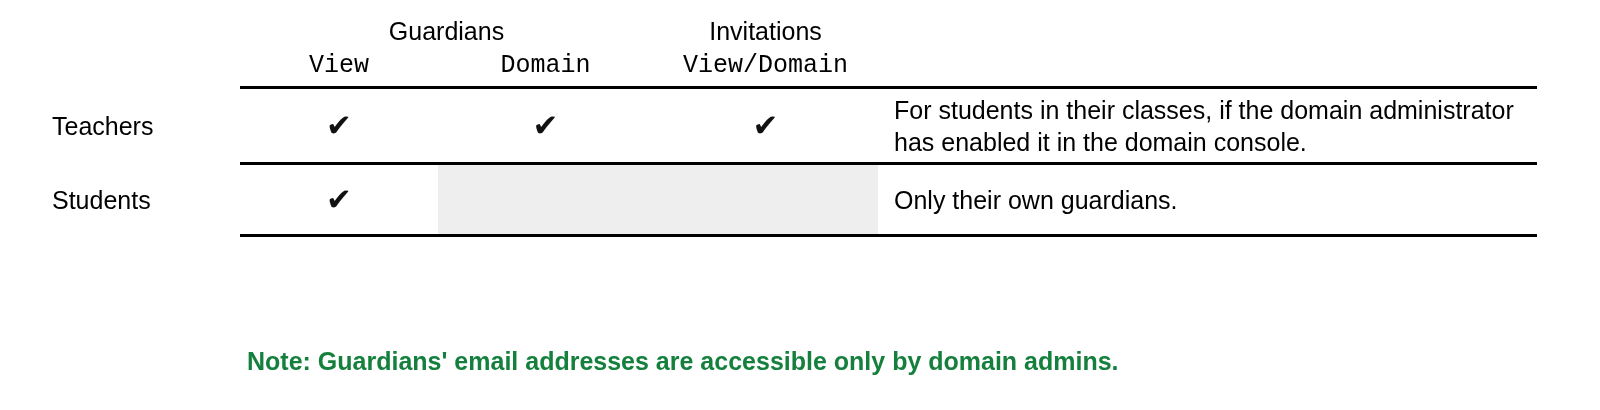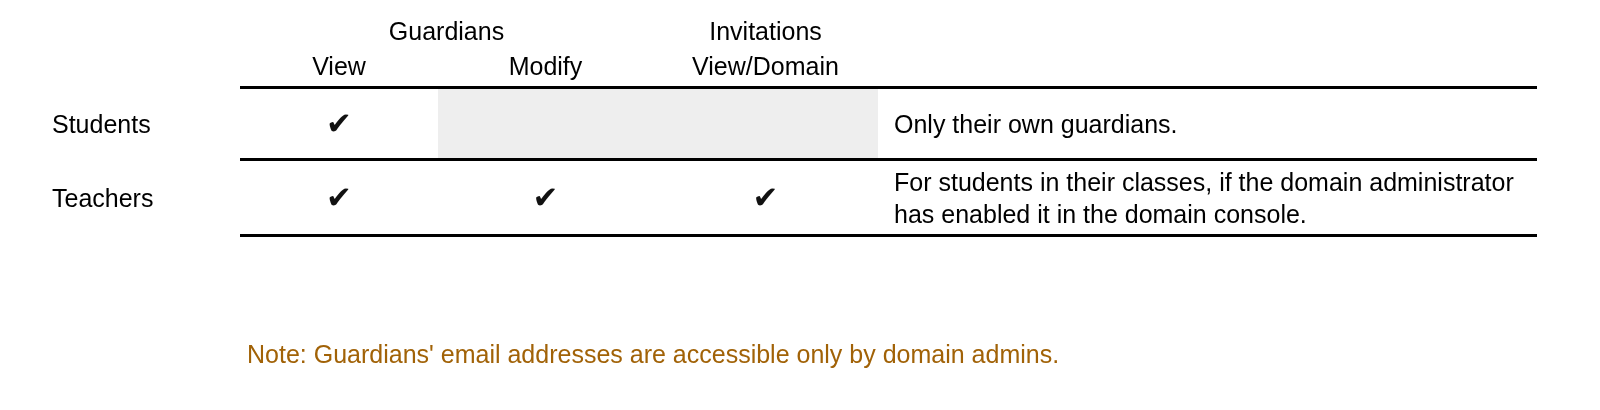--- a/index.html
+++ b/index.html
@@ -70,20 +70,21 @@
   
   tr.sub-row > th {
     padding: 0;
     font-weight: normal;
     font-size: 25px;
     line-height: 30px;
     text-align: center;
     vertical-align: middle;
     height: 40px;
     border: none;
+    font-family: Liberation Mono, monospace;
   }
   tr.sub-row > th.ruled {
     border-bottom: 3px solid #000;
   }
 
   
   tr.data-row > td {
     padding: 0;
     border-top: none;
     border-bottom: 3px solid #000;
@@ -119,25 +120,26 @@
     color: #111111;
     font-family: "DejaVu Sans", sans-serif;
     transform: translateY(1px);
   }
 
   .desc-line { display: block; white-space: nowrap; }
 
   .note {
     position: absolute;
     left: 247px;
-    top: 339px;
+    top: 346px;
     font-size: 25px;
     line-height: 30px;
-    color: #a16207;
+    color: #15803d;
     white-space: nowrap;
+    font-weight: bold;
   }
 </style>
 </head>
 <body>
 
 <div class="page">
 
   <div class="table-wrap">
     <table class="perm">
       <colgroup>
@@ -152,61 +154,61 @@
         <tr class="group-row">
           <th class="grp-spacer-left"></th>
           <th class="grp-guardians" colspan="2">Guardians</th>
           <th class="grp-invitations">Invitations</th>
           <th class="grp-spacer-right"></th>
         </tr>
 
         <tr class="sub-row">
           <th></th>
           <th class="ruled">View</th>
-          <th class="ruled">Modify</th>
+          <th class="ruled">Domain</th>
           <th class="ruled">View/Domain</th>
           <th class="ruled"></th>
         </tr>
       </thead>
 
       <tbody>
-
-        <tr class="data-row r-students">
-          <td class="rowlabel">Students</td>
-          <td class="mark">
-            <span class="check">✔</span>
-          </td>
-          <td class="mark shaded">
-            <span class="check"></span>
-          </td>
-          <td class="mark shaded">
-            <span class="check"></span>
-          </td>
-          <td class="desc">
-            <span class="desc-line">Only their own guardians.</span>
-          </td>
-        </tr>
 
         <tr class="data-row r-teachers">
           <td class="rowlabel">Teachers</td>
           <td class="mark">
             <span class="check">✔</span>
           </td>
           <td class="mark">
             <span class="check">✔</span>
           </td>
           <td class="mark">
             <span class="check">✔</span>
           </td>
           <td class="desc">
             <span class="desc-line">For students in their classes, if the domain administrator</span>
             <span class="desc-line">has enabled it in the domain console.</span>
           </td>
         </tr>
 
+        <tr class="data-row r-students">
+          <td class="rowlabel">Students</td>
+          <td class="mark">
+            <span class="check">✔</span>
+          </td>
+          <td class="mark shaded">
+            <span class="check"></span>
+          </td>
+          <td class="mark shaded">
+            <span class="check"></span>
+          </td>
+          <td class="desc">
+            <span class="desc-line">Only their own guardians.</span>
+          </td>
+        </tr>
+
 
       </tbody>
     </table>
   </div>
 
   <div class="note">Note: Guardians' email addresses are accessible only by domain admins.</div>
 
 </div>
 
 </body></html>

